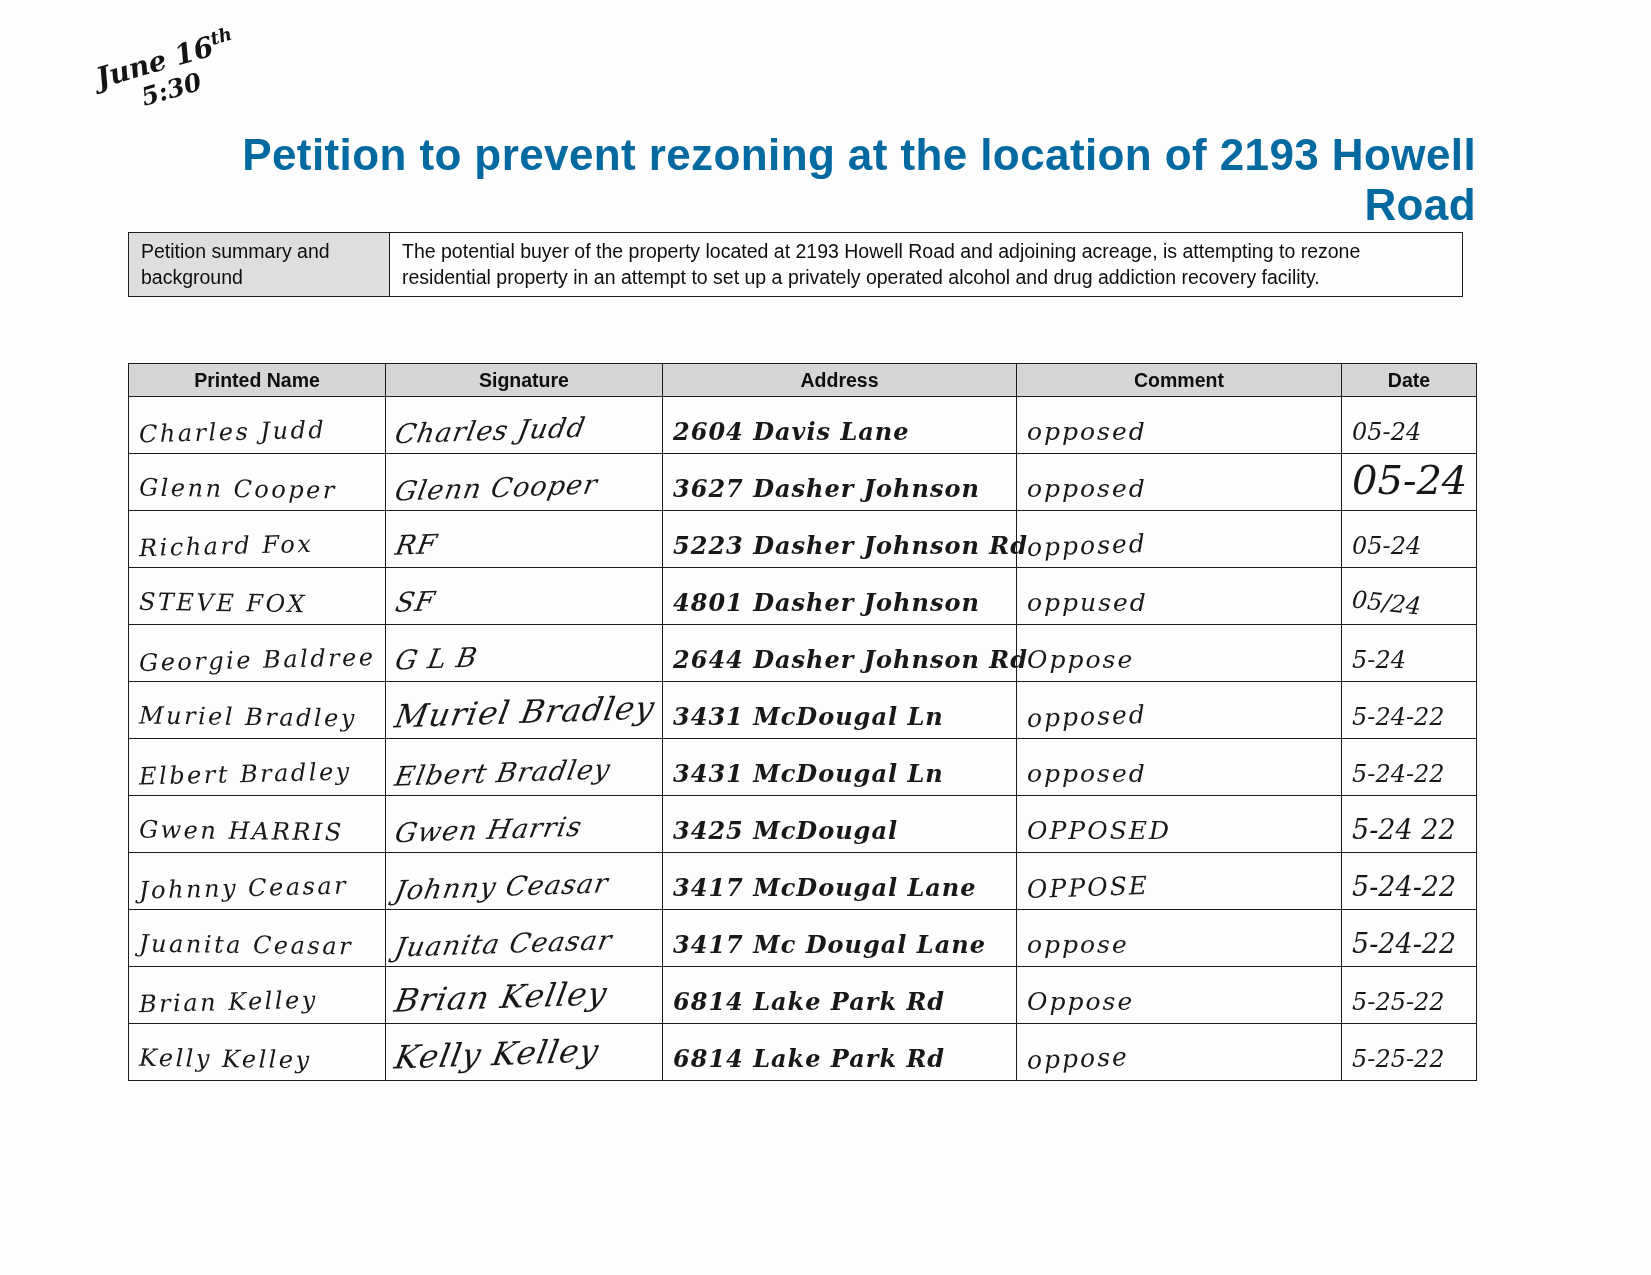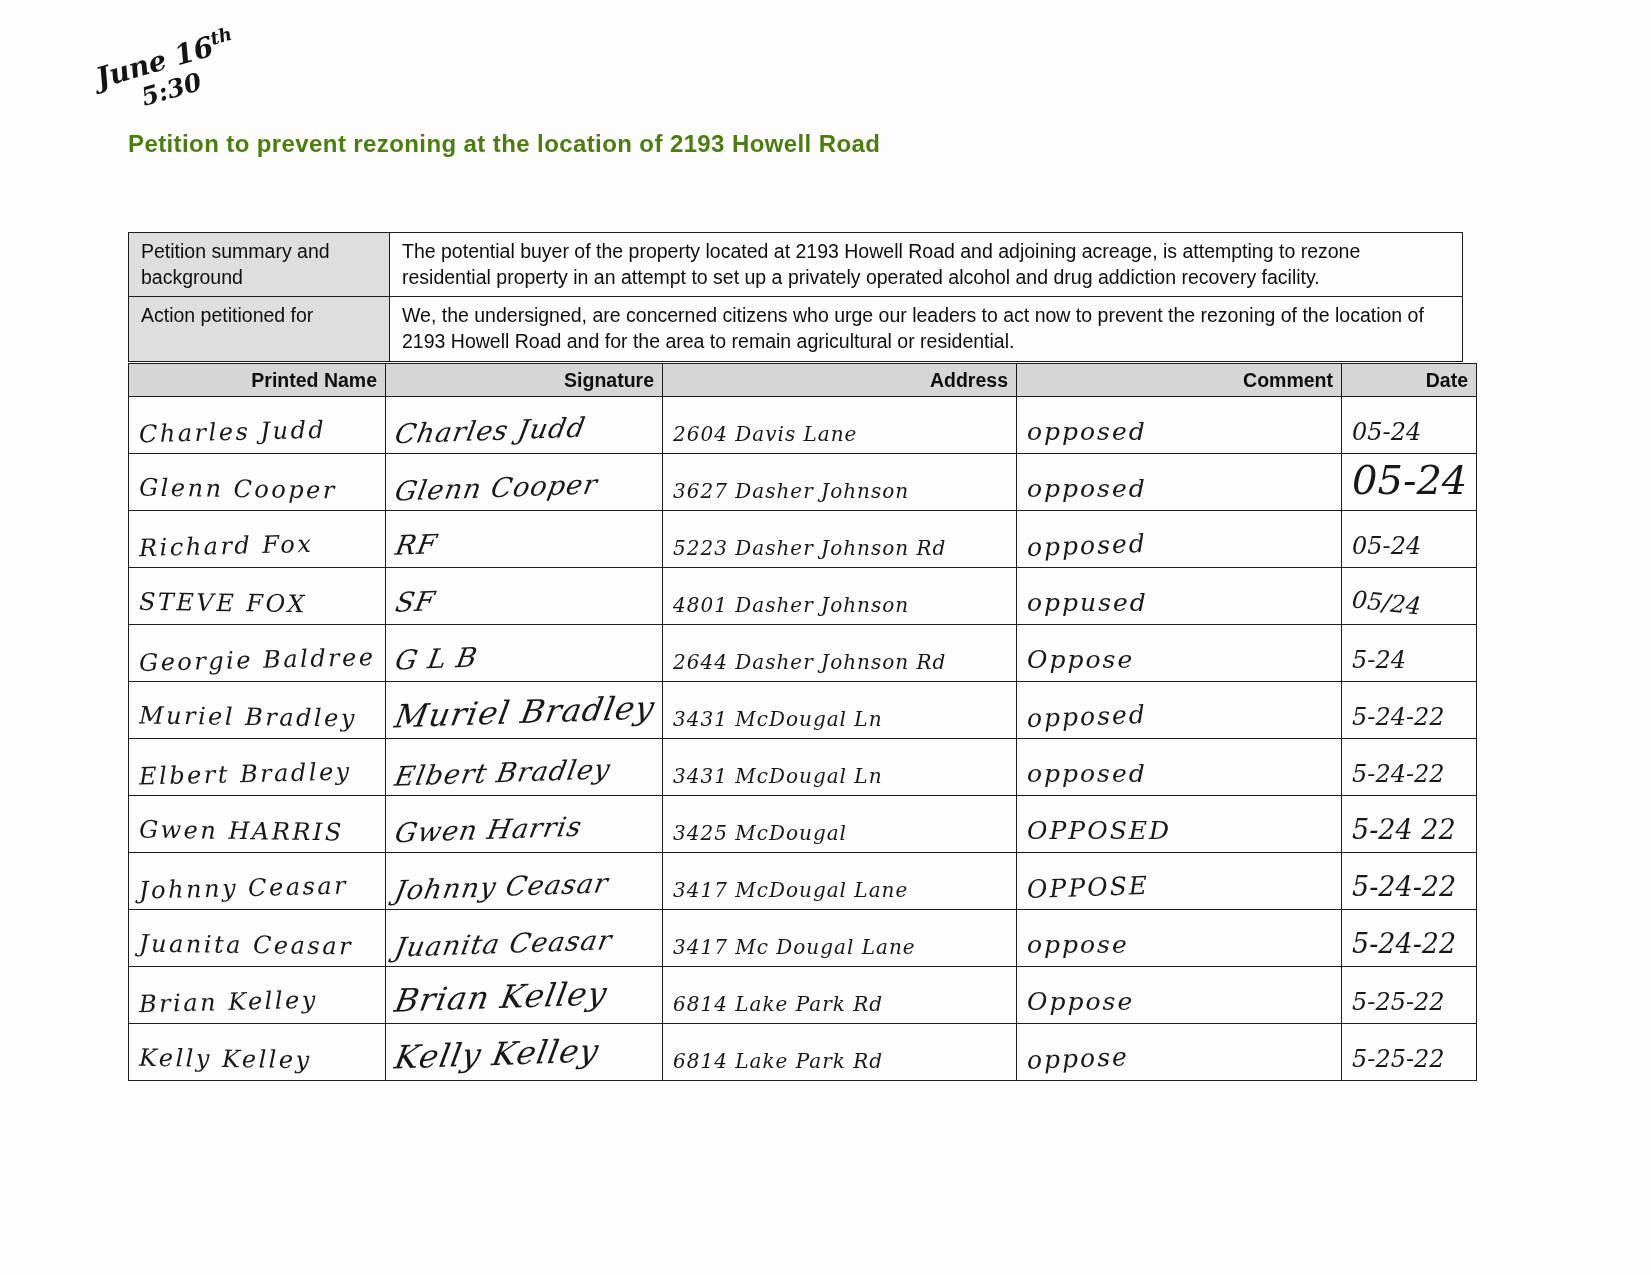--- a/index.html
+++ b/index.html
@@ -18,22 +18,22 @@
     font-family:"DejaVu Serif",serif;
     font-style:italic;
     font-size:28px;font-weight:600;color:#141414;
     line-height:1.15;
   }
   .note .sup{font-size:18px;vertical-align:super;}
   .note .time{display:block;margin-left:38px;font-size:25px;}
   
   .title{
     position:absolute;left:128px;top:130px;width:1348px;
-    text-align:left;
-    font-size:24px;font-weight:bold;color:#4d7c0f;
+    text-align:right;
+    font-size:44px;font-weight:bold;color:#0369a1;
     letter-spacing:0.4px;
   }
   
   .summary{
     position:absolute;left:128px;top:232px;
     border-collapse:collapse;width:1335px;
     table-layout:fixed;
   }
   .summary td{
     border:1.5px solid #1c1c1c;
@@ -46,37 +46,37 @@
   .summary tr{height:57px;}
   
   .sigtable{
     position:absolute;left:128px;top:363px;
     border-collapse:collapse;width:1348px;
     table-layout:fixed;
   }
   .sigtable th,.sigtable td{border:1.5px solid #1c1c1c;}
   .sigtable th{
     background:#d6d6d6;
-    font-size:19.5px;text-align:right;color:#0e0e0e;
+    font-size:19.5px;text-align:center;color:#0e0e0e;
     padding:3px 8px;height:26px;font-weight:bold;
   }
   .sigtable tbody tr{height:57px;}
   .sigtable td{
     vertical-align:bottom;
     padding:2px 4px 7px 10px;
     overflow:visible;
   }
   .hand{
     font-family:"DejaVu Serif",serif;
     font-style:italic;color:#181818;
     display:inline-block;white-space:nowrap;
   }
   .pn .hand{font-size:24px;letter-spacing:2.5px;}
   .sg .hand{font-size:27px;transform:skewX(-12deg) rotate(-2deg);letter-spacing:1px;}
-  .ad .hand{font-size:20px;letter-spacing:1px;}
+  .ad .hand{font-size:24px;letter-spacing:1px;font-weight:bold;}
   .cm .hand{font-size:25px;letter-spacing:2px;}
   .dt .hand{font-size:24px;}
   
   .sigtable tbody tr:nth-child(odd)  .pn .hand{transform:rotate(-1.4deg);}
   .sigtable tbody tr:nth-child(even) .pn .hand{transform:rotate(0.8deg);}
   .sigtable tbody tr:nth-child(3n)   .cm .hand{transform:rotate(-2deg);}
   .sigtable tbody tr:nth-child(2) .dt .hand{font-size:40px;}   
   .sigtable tbody tr:nth-child(4) .dt .hand{transform:rotate(6deg);}
   .sigtable tbody tr:nth-child(8) .dt .hand,
   .sigtable tbody tr:nth-child(9) .dt .hand,
@@ -96,24 +96,20 @@
   </div>
 
   <div class="title">Petition to prevent rezoning at the location of 2193 Howell Road</div>
 
   <table class="summary">
     <tbody>
       <tr>
         <td class="lbl">Petition summary and background</td>
         <td>The potential buyer of the property located at 2193 Howell Road and adjoining acreage, is attempting to rezone residential property in an attempt to set up a privately operated alcohol and drug addiction recovery facility.</td>
       </tr>
-      <tr>
-        <td class="lbl">Action petitioned for</td>
-        <td>We, the undersigned, are concerned citizens who urge our leaders to act now to prevent the rezoning of the location of 2193 Howell Road and for the area to remain agricultural or residential.</td>
-      </tr>
     </tbody>
   </table>
 
   <table class="sigtable">
     <colgroup>
       <col style="width:257px">
         <col style="width:277px">
         <col style="width:354px">
         <col style="width:325px">
         <col style="width:135px">

